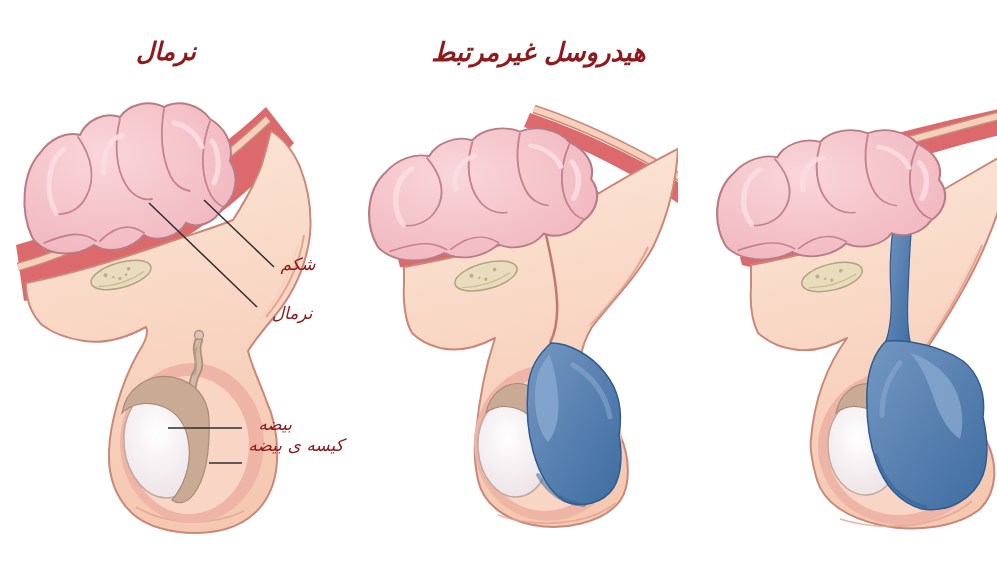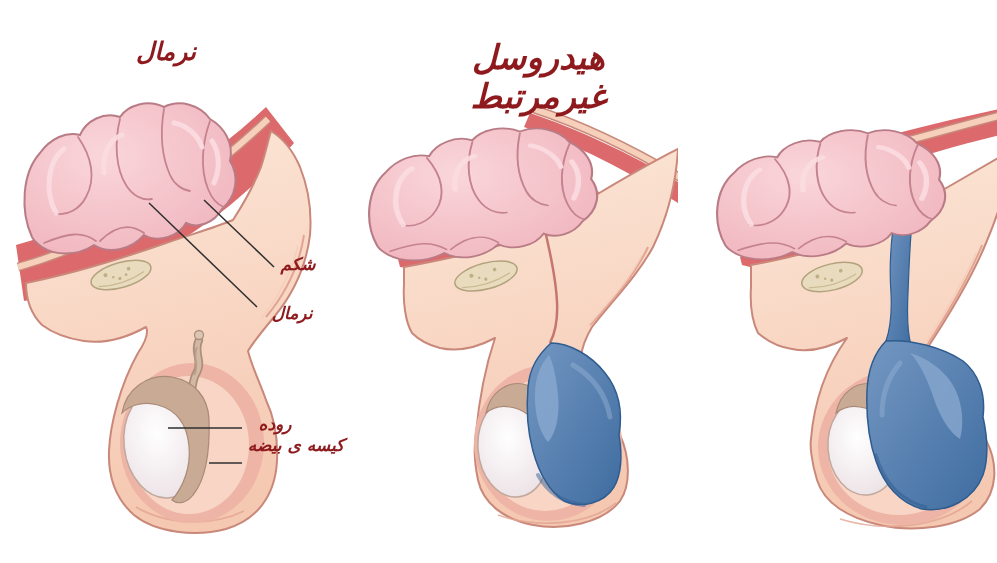--- a/index.html
+++ b/index.html
@@ -4,25 +4,25 @@
 <style>
   html,body{margin:0;padding:0;background:#ffffff;}
   .canvas{
     position:relative;width:997px;height:563px;background:#ffffff;overflow:hidden;
     font-family:"DejaVu Sans","Liberation Sans",sans-serif;
     margin-left:16px;
   }
   .panel-svg{position:absolute;top:95px;}
   .ptitle{
     position:absolute;color:#8e1a1d;font-weight:bold;text-align:center;
-    direction:rtl;font-size:34px;line-height:1.15;letter-spacing:0;
+    direction:rtl;font-size:26px;line-height:1.15;letter-spacing:0;
     font-style:italic;
   }
   .anno{
-    position:absolute;color:#8e1a1d;font-weight:bold;text-align:center;
+    position:absolute;color:#8e1a1d;font-weight:normal;text-align:center;
     direction:rtl;font-size:17px;line-height:1.1;font-style:italic;
   }
 </style>
 </head>
 <body>
 
 <div class="canvas">
 
   <svg class="panel-svg" style="left:0" width="332" height="468" viewBox="0 0 332 468">
     <defs>
@@ -366,16 +366,16 @@
         <path d="M 198,88 C 204,74 204,58 196,46"></path>
       </g>
     </g>
   </svg>
 
   <div class="ptitle" style="left:85px;top:38px;width:130px;font-size:25px">نرمال</div>
   <div class="ptitle" style="left:400px;top:38px;width:245px">هیدروسل غیرمرتبط</div>
 
   <div class="anno" style="left:250px;top:255px;width:64px">شکم</div>
   <div class="anno" style="left:244px;top:304px;width:64px">نرمال</div>
-  <div class="anno" style="left:227px;top:415px;width:64px">روده</div>
+  <div class="anno" style="left:227px;top:415px;width:64px">بیضه</div>
   <div class="anno" style="left:222px;top:436px;width:116px">کیسه ی بیضه</div>
 
 </div>
 
 </body></html>

